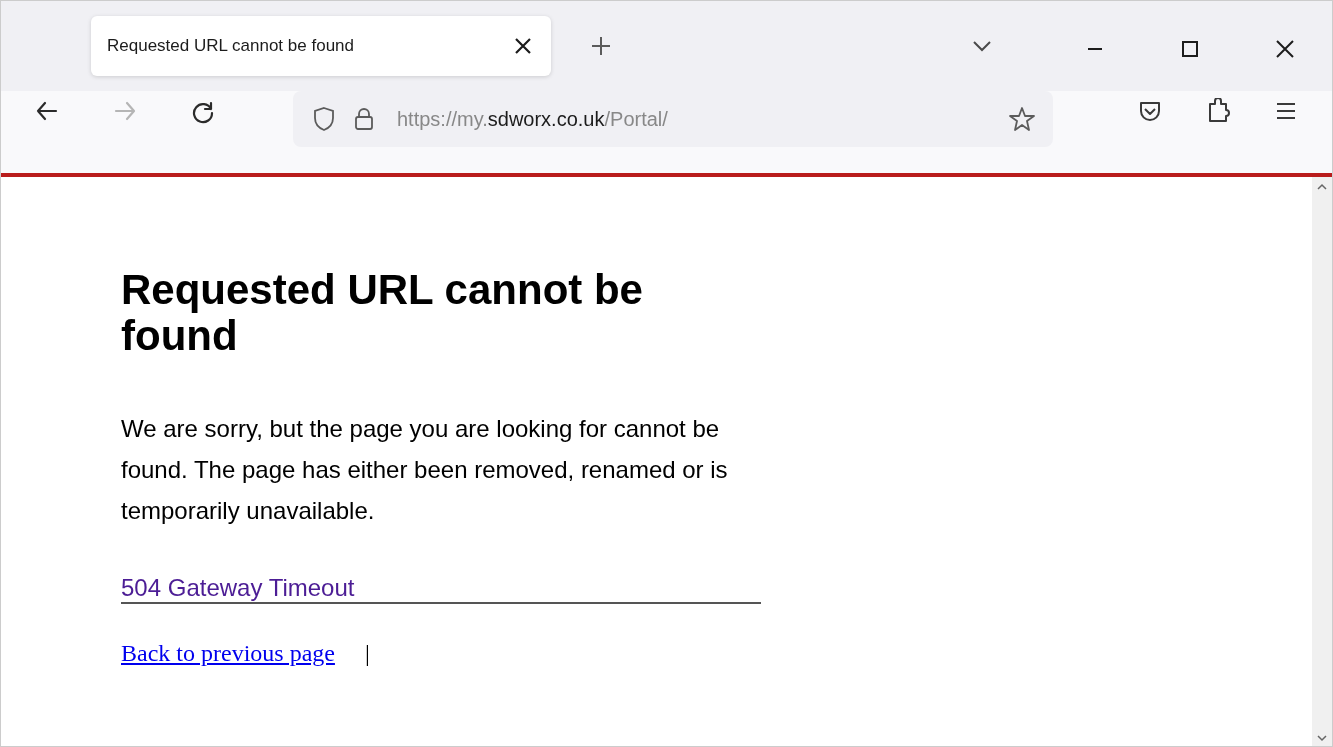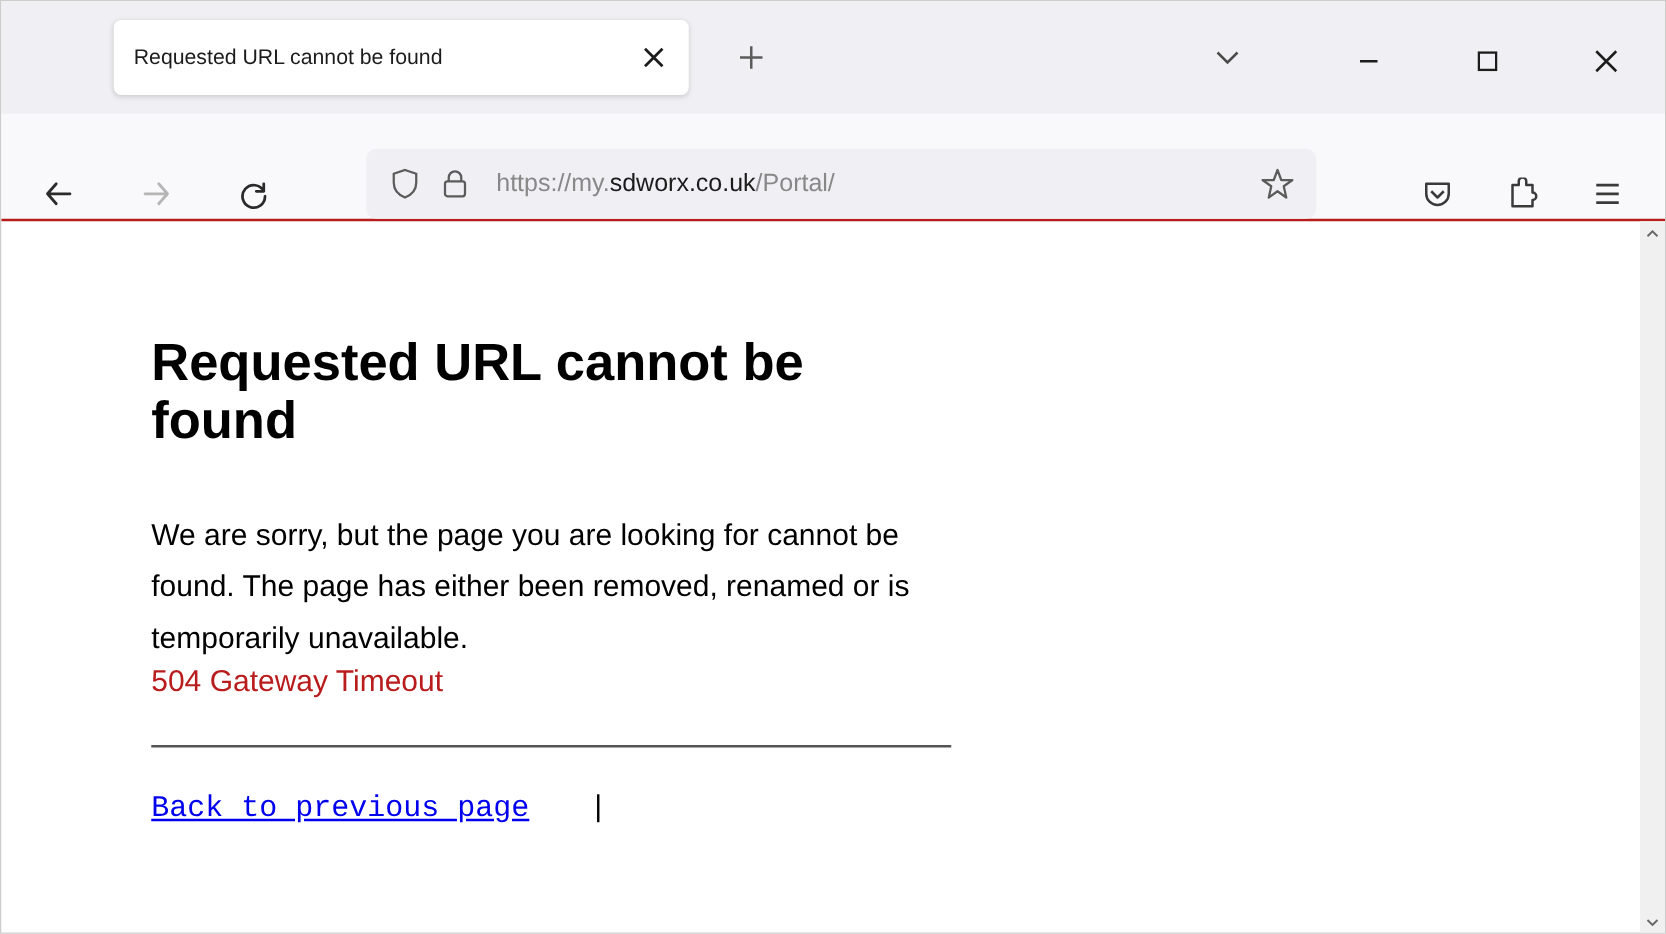--- a/index.html
+++ b/index.html
@@ -82,23 +82,23 @@
       height: 40px;
       display: flex;
       align-items: center;
       justify-content: center;
       cursor: pointer;
       color: #1c1c1c;
     }
     .toolbar {
       height: 86px;
       background: #f9f9fb;
-      border-bottom: 2px solid #b91c1c;
-      display: flex;
-      align-items: flex-end;
+      border-bottom: 4px solid #b91c1c;
+      display: flex;
+      align-items: flex-start;
       padding: 0 26px 0 26px;
     }
     .nav-buttons {
       display: flex;
       align-items: center;
       gap: 38px;
     }
     .nav-btn {
       width: 40px;
       height: 40px;
@@ -185,40 +185,40 @@
       line-height: 1.1;
       max-width: 640px;
       margin-bottom: 50px;
     }
     .page-body {
       font-family: Verdana, Arial, sans-serif;
       font-size: 24px;
       color: #000;
       line-height: 1.7;
       max-width: 640px;
+      margin-bottom: 42px;
     }
     .error-code {
       font-family: Verdana, Arial, sans-serif;
       font-size: 24px;
-      color: #b91c1c;
-      margin-bottom: 36px;
+      color: #4c1d95;
     }
     .divider-line {
       border: none;
       border-top: 2px solid #555;
       max-width: 640px;
       margin-bottom: 36px;
     }
     .links-row {
-      font-family: Liberation Mono, monospace;
+      font-family: Liberation Serif, serif;
       font-size: 24px;
       color: #000;
       display: flex;
       align-items: center;
-      gap: 48px;
+      gap: 30px;
       max-width: 640px;
     }
     .links-row a {
       color: #0000ee;
       text-decoration: underline;
       cursor: pointer;
     }
     .links-sep {
       color: #000;
     }

